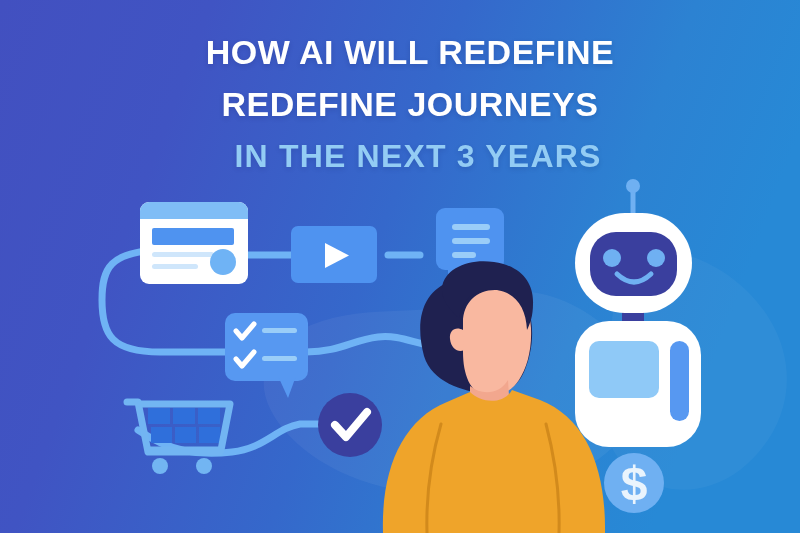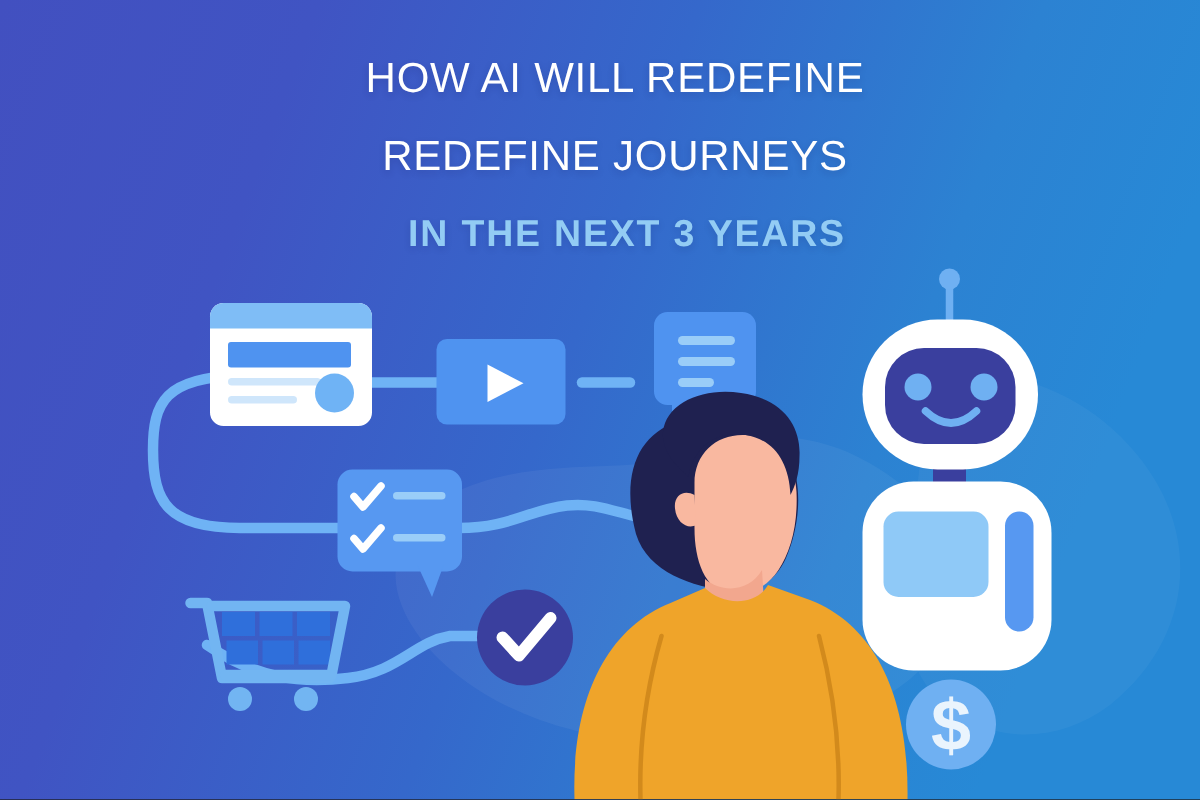--- a/index.html
+++ b/index.html
@@ -26,32 +26,32 @@
     position: absolute;
     left: 0;
     top: 26px;
     width: 800px;
     text-align: center;
     z-index: 5;
   }
   .title-line {
     display: block;
     color: #ffffff;
-    font-weight: normal;
-    font-size: 28px;
+    font-weight: bold;
+    font-size: 34px;
     letter-spacing: 0.5px;
     line-height: 52px;
     text-shadow: 0 2px 5px rgba(20,30,90,0.18);
     padding-left: 20px;
   }
   .subtitle-line {
     display: block;
     color: #93CCF4;
     font-weight: bold;
-    font-size: 25px;
+    font-size: 32px;
     letter-spacing: 1.2px;
     line-height: 40px;
     margin-top: 6px;
     text-shadow: 0 2px 5px rgba(20,30,90,0.15);
     margin-left: 36px;
   }
 </style>
 </head>
 <body>
 

